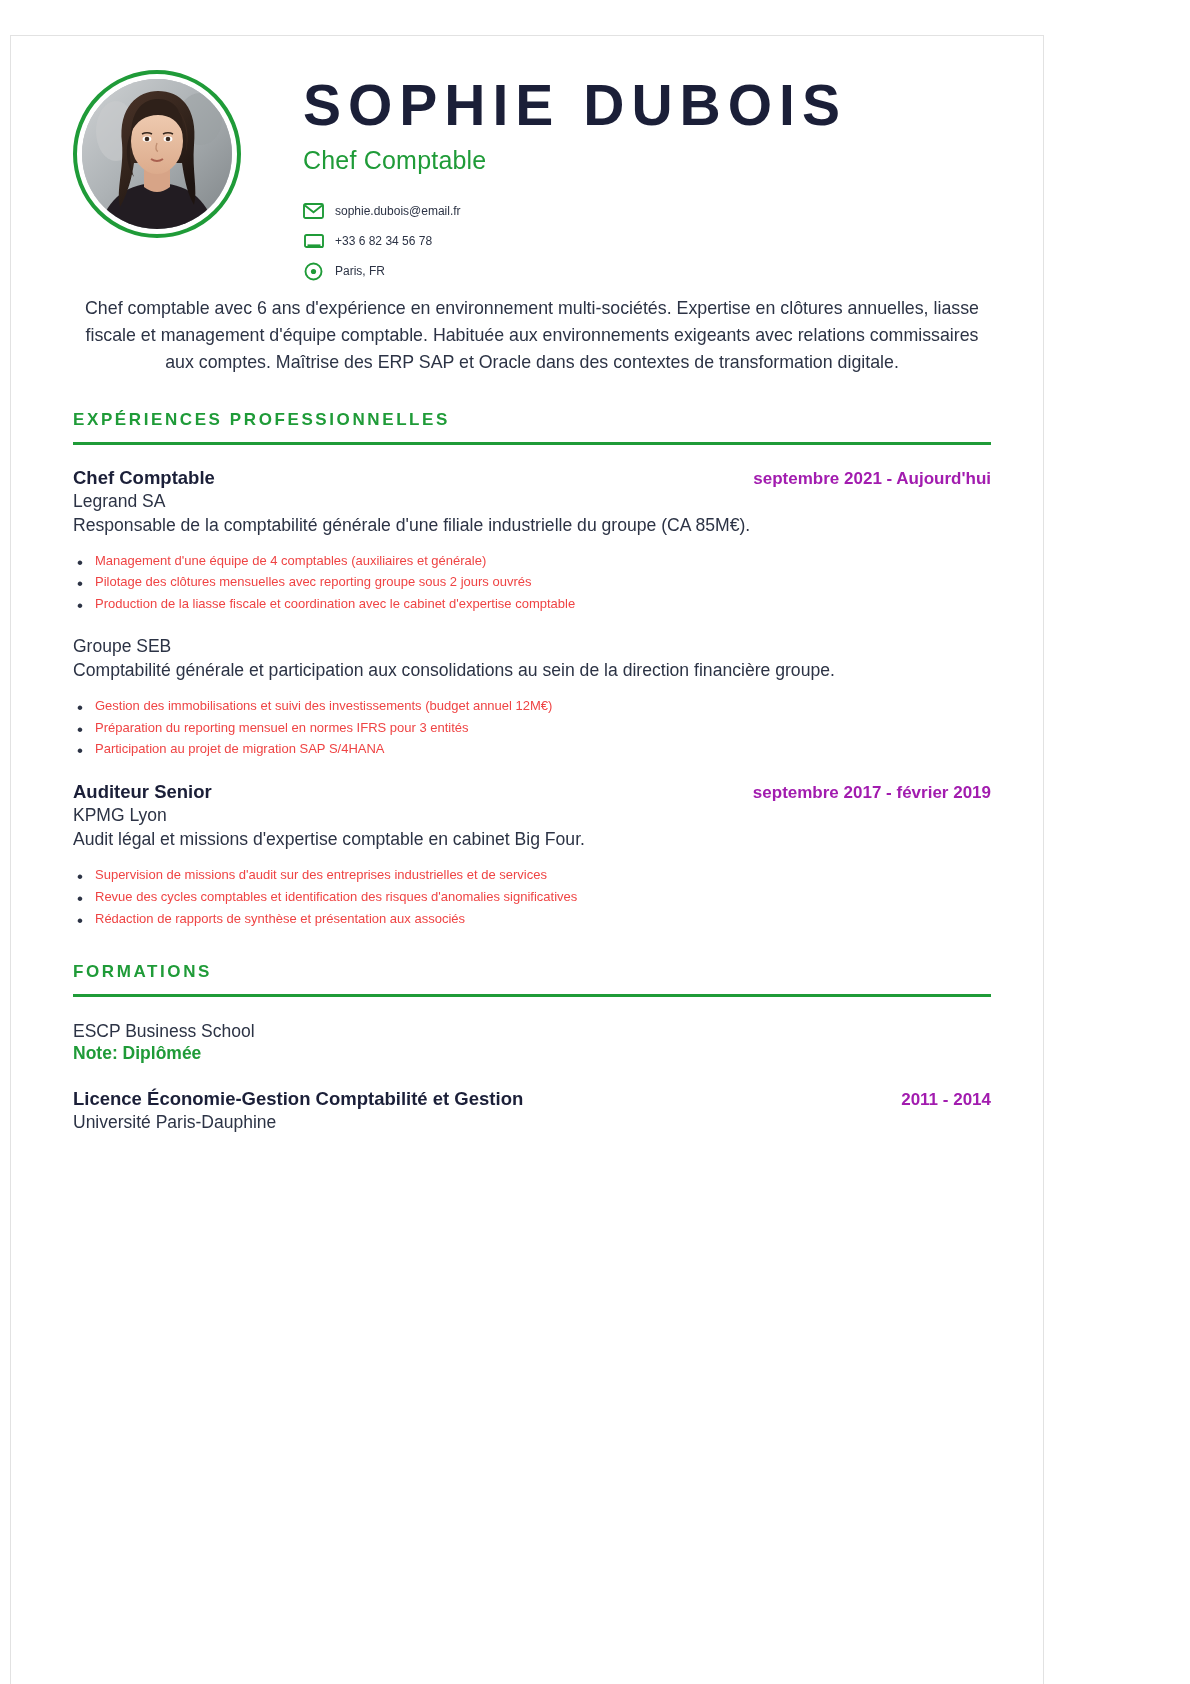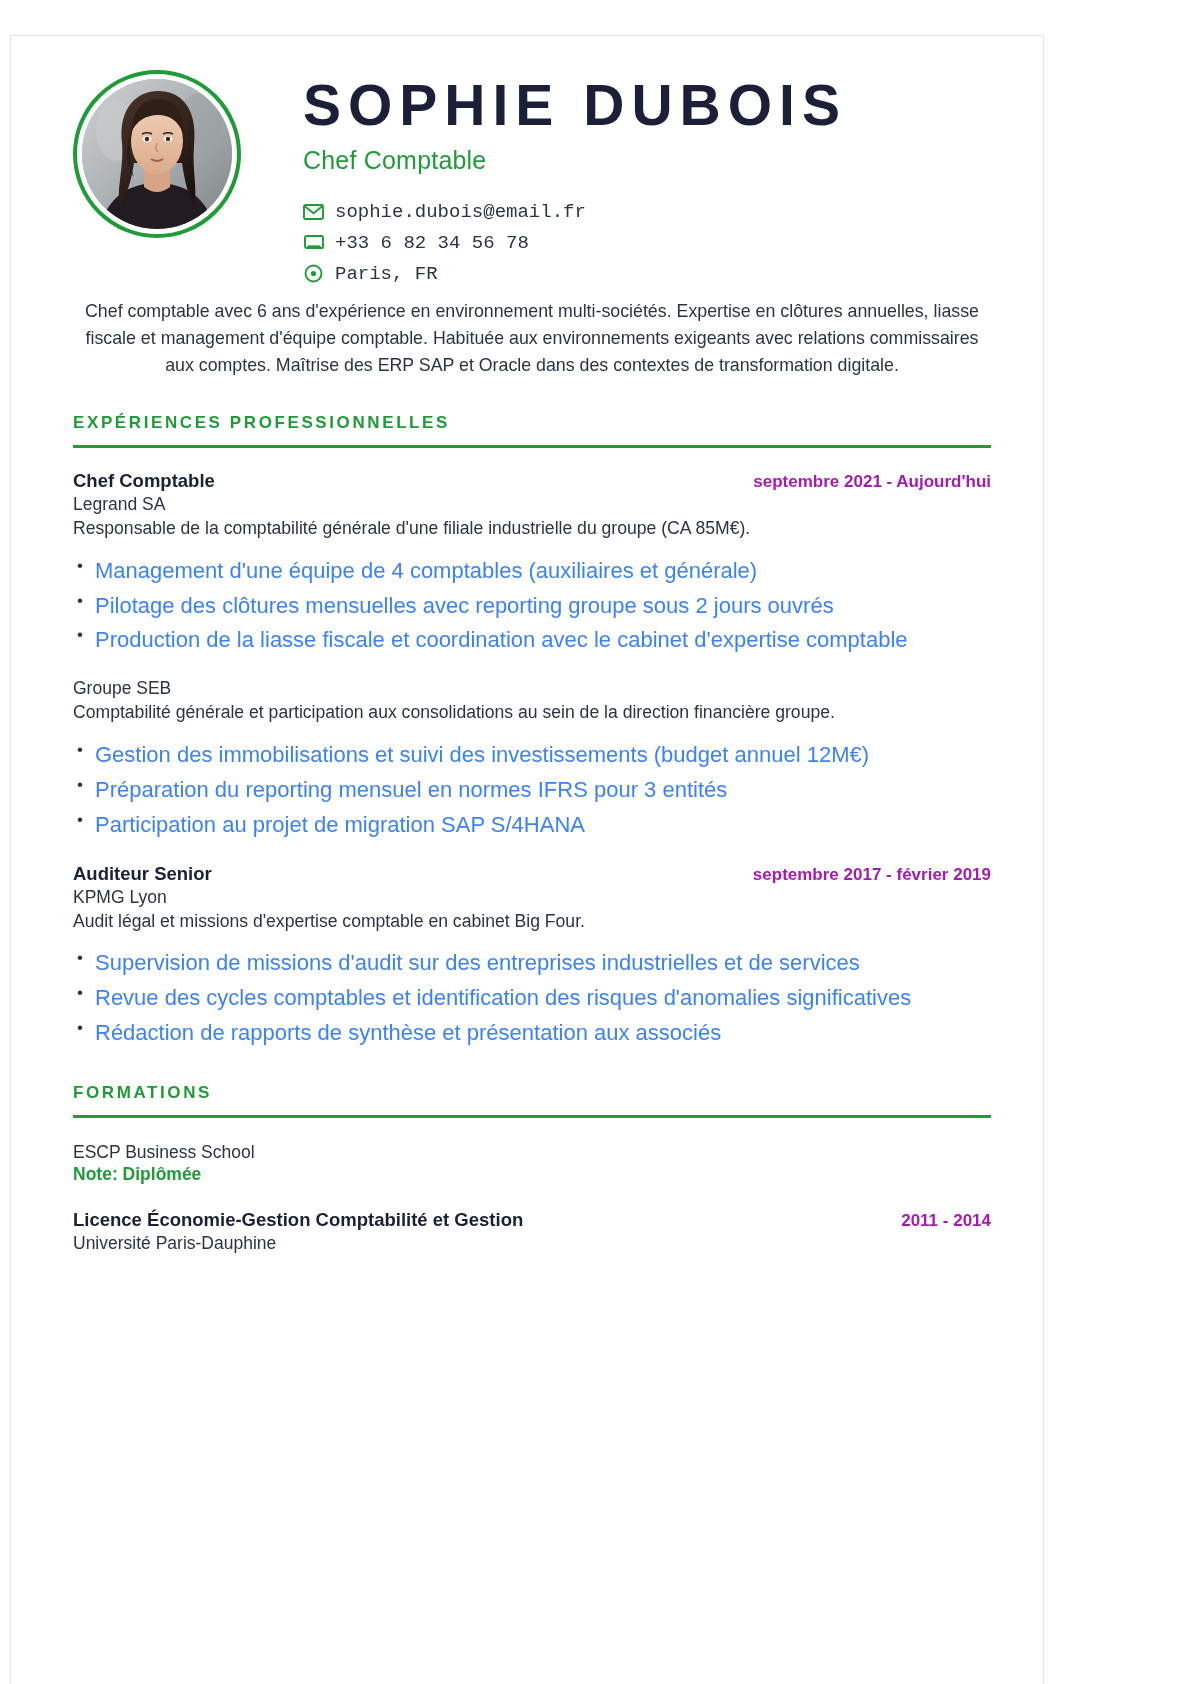--- a/index.html
+++ b/index.html
@@ -82,23 +82,22 @@
     margin-top: 10px;
     letter-spacing: .2px;
   }
   .contacts {
     margin-top: 26px;
   }
   .contact-row {
     display: flex;
     align-items: center;
     margin-bottom: 9px;
-    font-size: 19px;
-    color: #2c3345;
-    font-family: Liberation Mono, monospace;
+    font-size: 12px;
+    color: #2c3345;
   }
   .contact-row .ico {
     width: 21px;
     height: 21px;
     margin-right: 11px;
     flex: 0 0 auto;
     display: inline-flex;
     align-items: center;
     justify-content: center;
   }
@@ -164,22 +163,22 @@
     margin-top: 1px;
   }
   .bullets {
     list-style: none;
     margin: 14px 0 0 0;
     padding: 0;
   }
   .bullets li {
     position: relative;
     padding-left: 22px;
-    font-size: 22px;
-    color: #3b82f6;
+    font-size: 13px;
+    color: #ef4444;
     line-height: 1.45;
     margin-bottom: 3px;
   }
   .bullets li::before {
     content: "\2022";
     position: absolute;
     left: 4px;
     top: -1px;
     color: #2c3345;
     font-size: 17px;

